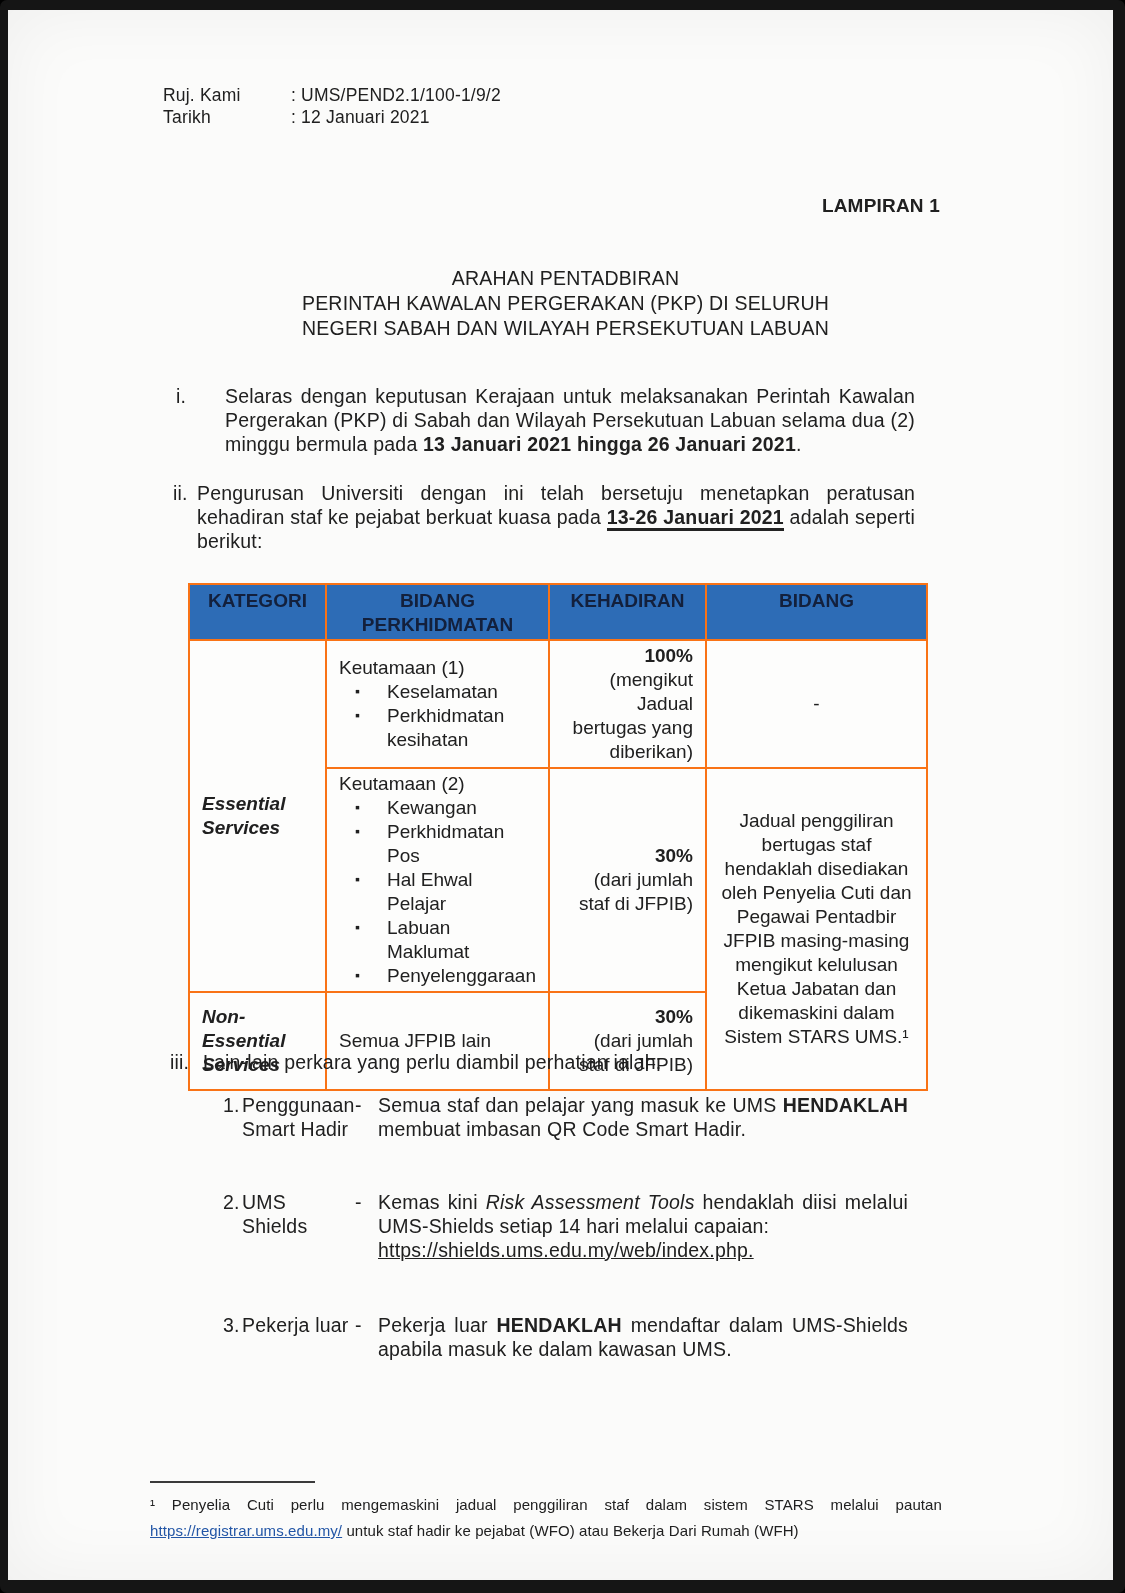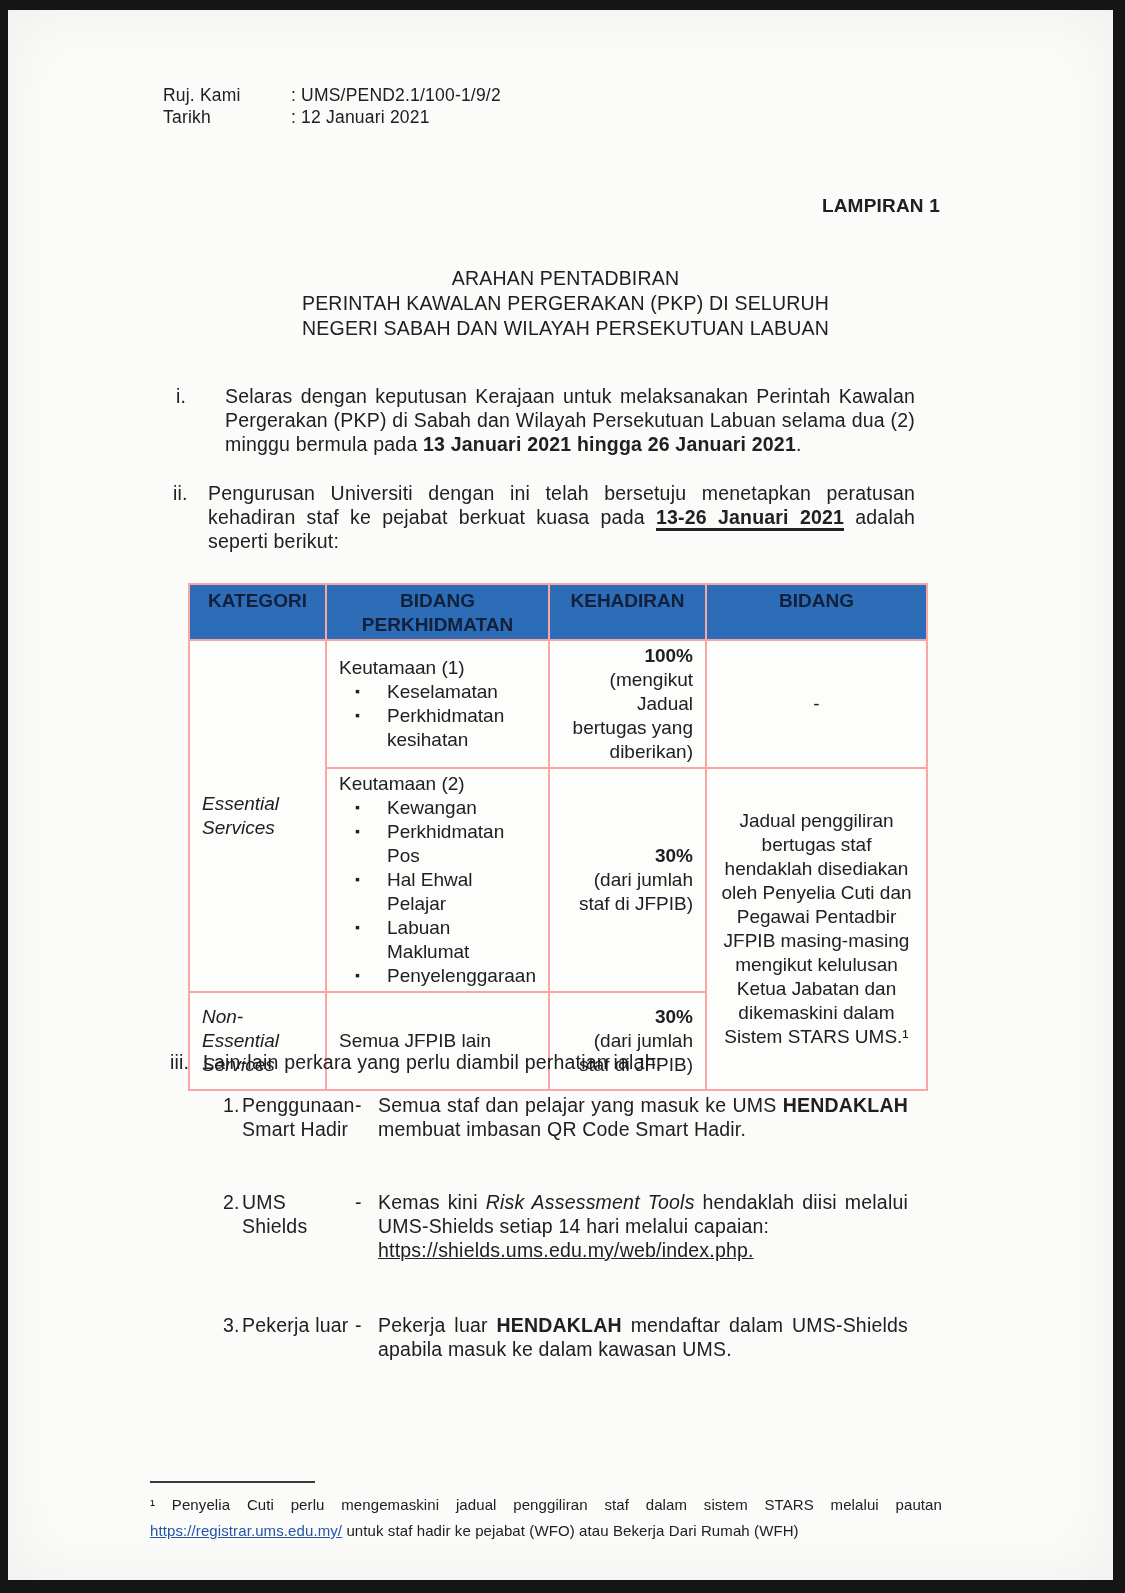--- a/index.html
+++ b/index.html
@@ -1,20 +1,21 @@
 <!DOCTYPE html>
 <html><head>
 <meta charset="utf-8">
 <style>
   html,body { margin:0; padding:0; background:#000; }
   .frame {
     position:relative; width:1125px; height:1593px;
     background:#151515; overflow:hidden;
     font-family:"Liberation Sans","DejaVu Sans",sans-serif;
     color:#202020;
+    border-radius:7px;
   }
   .sheet {
     position:absolute; left:8px; top:10px; width:1105px; height:1570px;
     background:#fbfbfa;
     box-shadow: inset 0 0 70px rgba(0,0,0,0.05);
     font-size:19.5px; line-height:24px; letter-spacing:0.2px;
   }
   .abs { position:absolute; }
 
   
@@ -27,38 +28,38 @@
   
   .doc-title { left:205px; top:256px; width:705px; text-align:center; font-weight:normal; font-size:19.5px; line-height:25px; }
   .doc-title span { display:block; }
 
   
   .para { text-align:justify; }
   .pnum { position:absolute; left:0; top:0; }
   .para-i   { left:168px; top:374px; width:739px; }
   .para-i   .ptxt { margin-left:49px; }
   .para-ii  { left:165px; top:471px; width:742px; }
-  .para-ii  .ptxt { margin-left:35px; }
+  .para-ii  .ptxt { margin-left:24px; }
   .para-iii { left:162px; top:1040px; width:745px; text-align:left; }
   .para-iii .ptxt { margin-left:33px; }
 
   .b { font-weight:bold; }
   .bu { font-weight:bold; border-bottom:3px solid #232323; padding-bottom:0px; }
   .it { font-style:italic; }
 
   
   .doc-table { left:180px; top:573px; }
   table.grid { border-collapse:collapse; table-layout:fixed; width:738px; background:#fdfdfc; }
-  table.grid th, table.grid td { border:2px solid #fca5a5; letter-spacing:0; }
+  table.grid th, table.grid td { border:2px solid #f97316; letter-spacing:0; }
   table.grid th {
     background:#2d6cb6; color:#13203c; font-weight:bold; font-size:19px;
     line-height:24px; padding:4px 2px 2px; text-align:center; vertical-align:top;
   }
   table.grid td { font-size:19px; line-height:24px; padding:3px 12px; vertical-align:middle; }
-  td.kat { font-weight:normal; font-style:italic; padding-left:12px; vertical-align:middle; }
+  td.kat { font-weight:bold; font-style:italic; padding-left:12px; vertical-align:middle; }
   td.kat .katw { display:block; width:100px; }
   td.bid { vertical-align:top; padding-top:4px; padding-left:8px; }
   ul.blist { margin:0; padding:0; list-style:none; }
   ul.blist li { position:relative; padding-left:48px; }
   .blt { position:absolute; left:16px; top:-1px; font-size:14px; }
   td.keh { text-align:right; vertical-align:middle; padding:3px 2px; }
   .pct { font-weight:bold; display:block; }
   td.cat { text-align:center; vertical-align:middle; padding:3px 8px; line-height:24.5px; }
 
   

